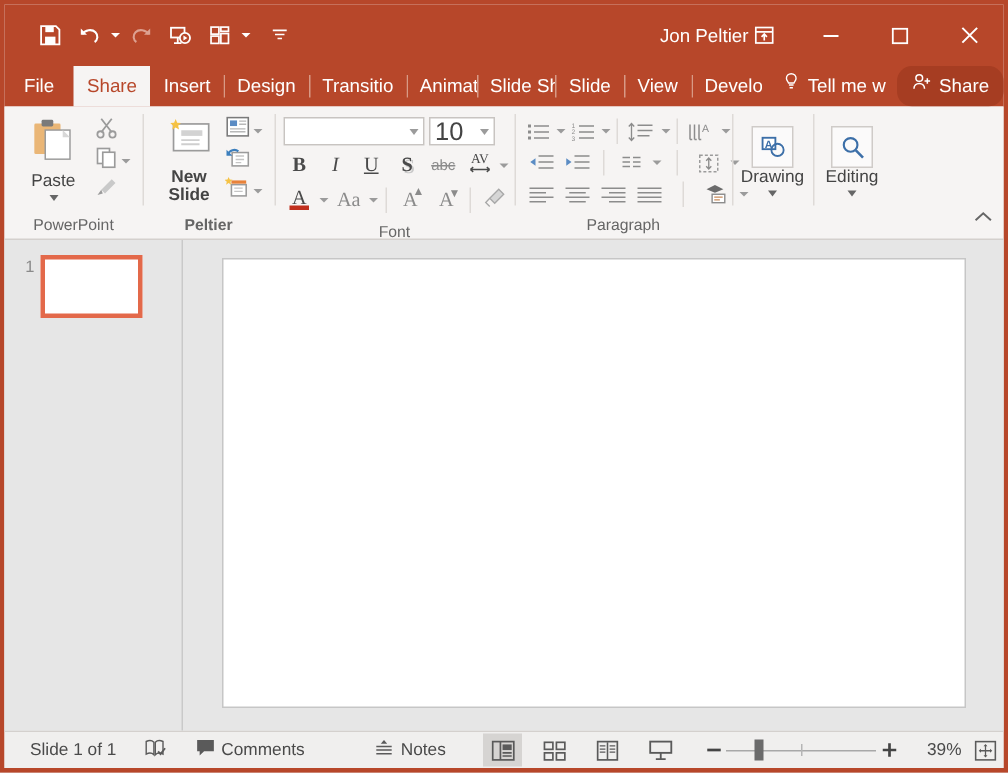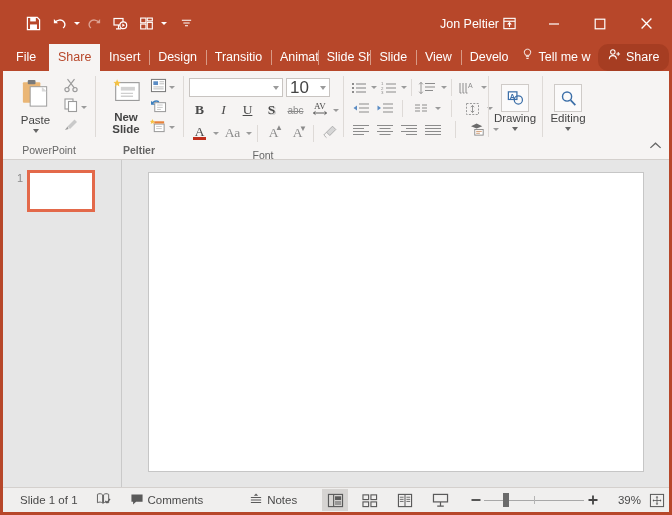--- a/index.html
+++ b/index.html
@@ -582,20 +582,21 @@
               <path d="M2 4.5l6-3 6 3-6 2.5z" fill="#6b6b6b"></path>
               <rect x="6" y="8" width="9" height="6" stroke="#8c8c8c" stroke-width="1" fill="#fff"></rect>
               <path d="M7.5 10h6M7.5 12h4" stroke="#c78a5a" stroke-width="0.9"></path>
             </svg>
           </div>
           <div class="drop-s">
               <span class="mini-caret"></span>
             </div>
         </div>
       </div>
+      <div class="glabel">Paragraph</div>
     </div>
 
     <div class="rgroup" style="width:54px;">
       <div class="gbody" style="justify-content:center;padding-top:6px;">
         <div class="collbtn">
           <div class="collbox">
             <svg width="19" height="19" viewBox="0 0 20 20" fill="none">
               <rect x="2.5" y="3" width="9" height="8" stroke="#3c6fa8" stroke-width="1.3" fill="#fff"></rect>
               <text x="4" y="10" font-family="Liberation Sans, sans-serif" font-size="7.5" font-weight="bold" fill="#3c6fa8">A</text>
               <circle cx="13" cy="11.5" r="4.3" stroke="#3c6fa8" stroke-width="1.3" fill="none"></circle>

